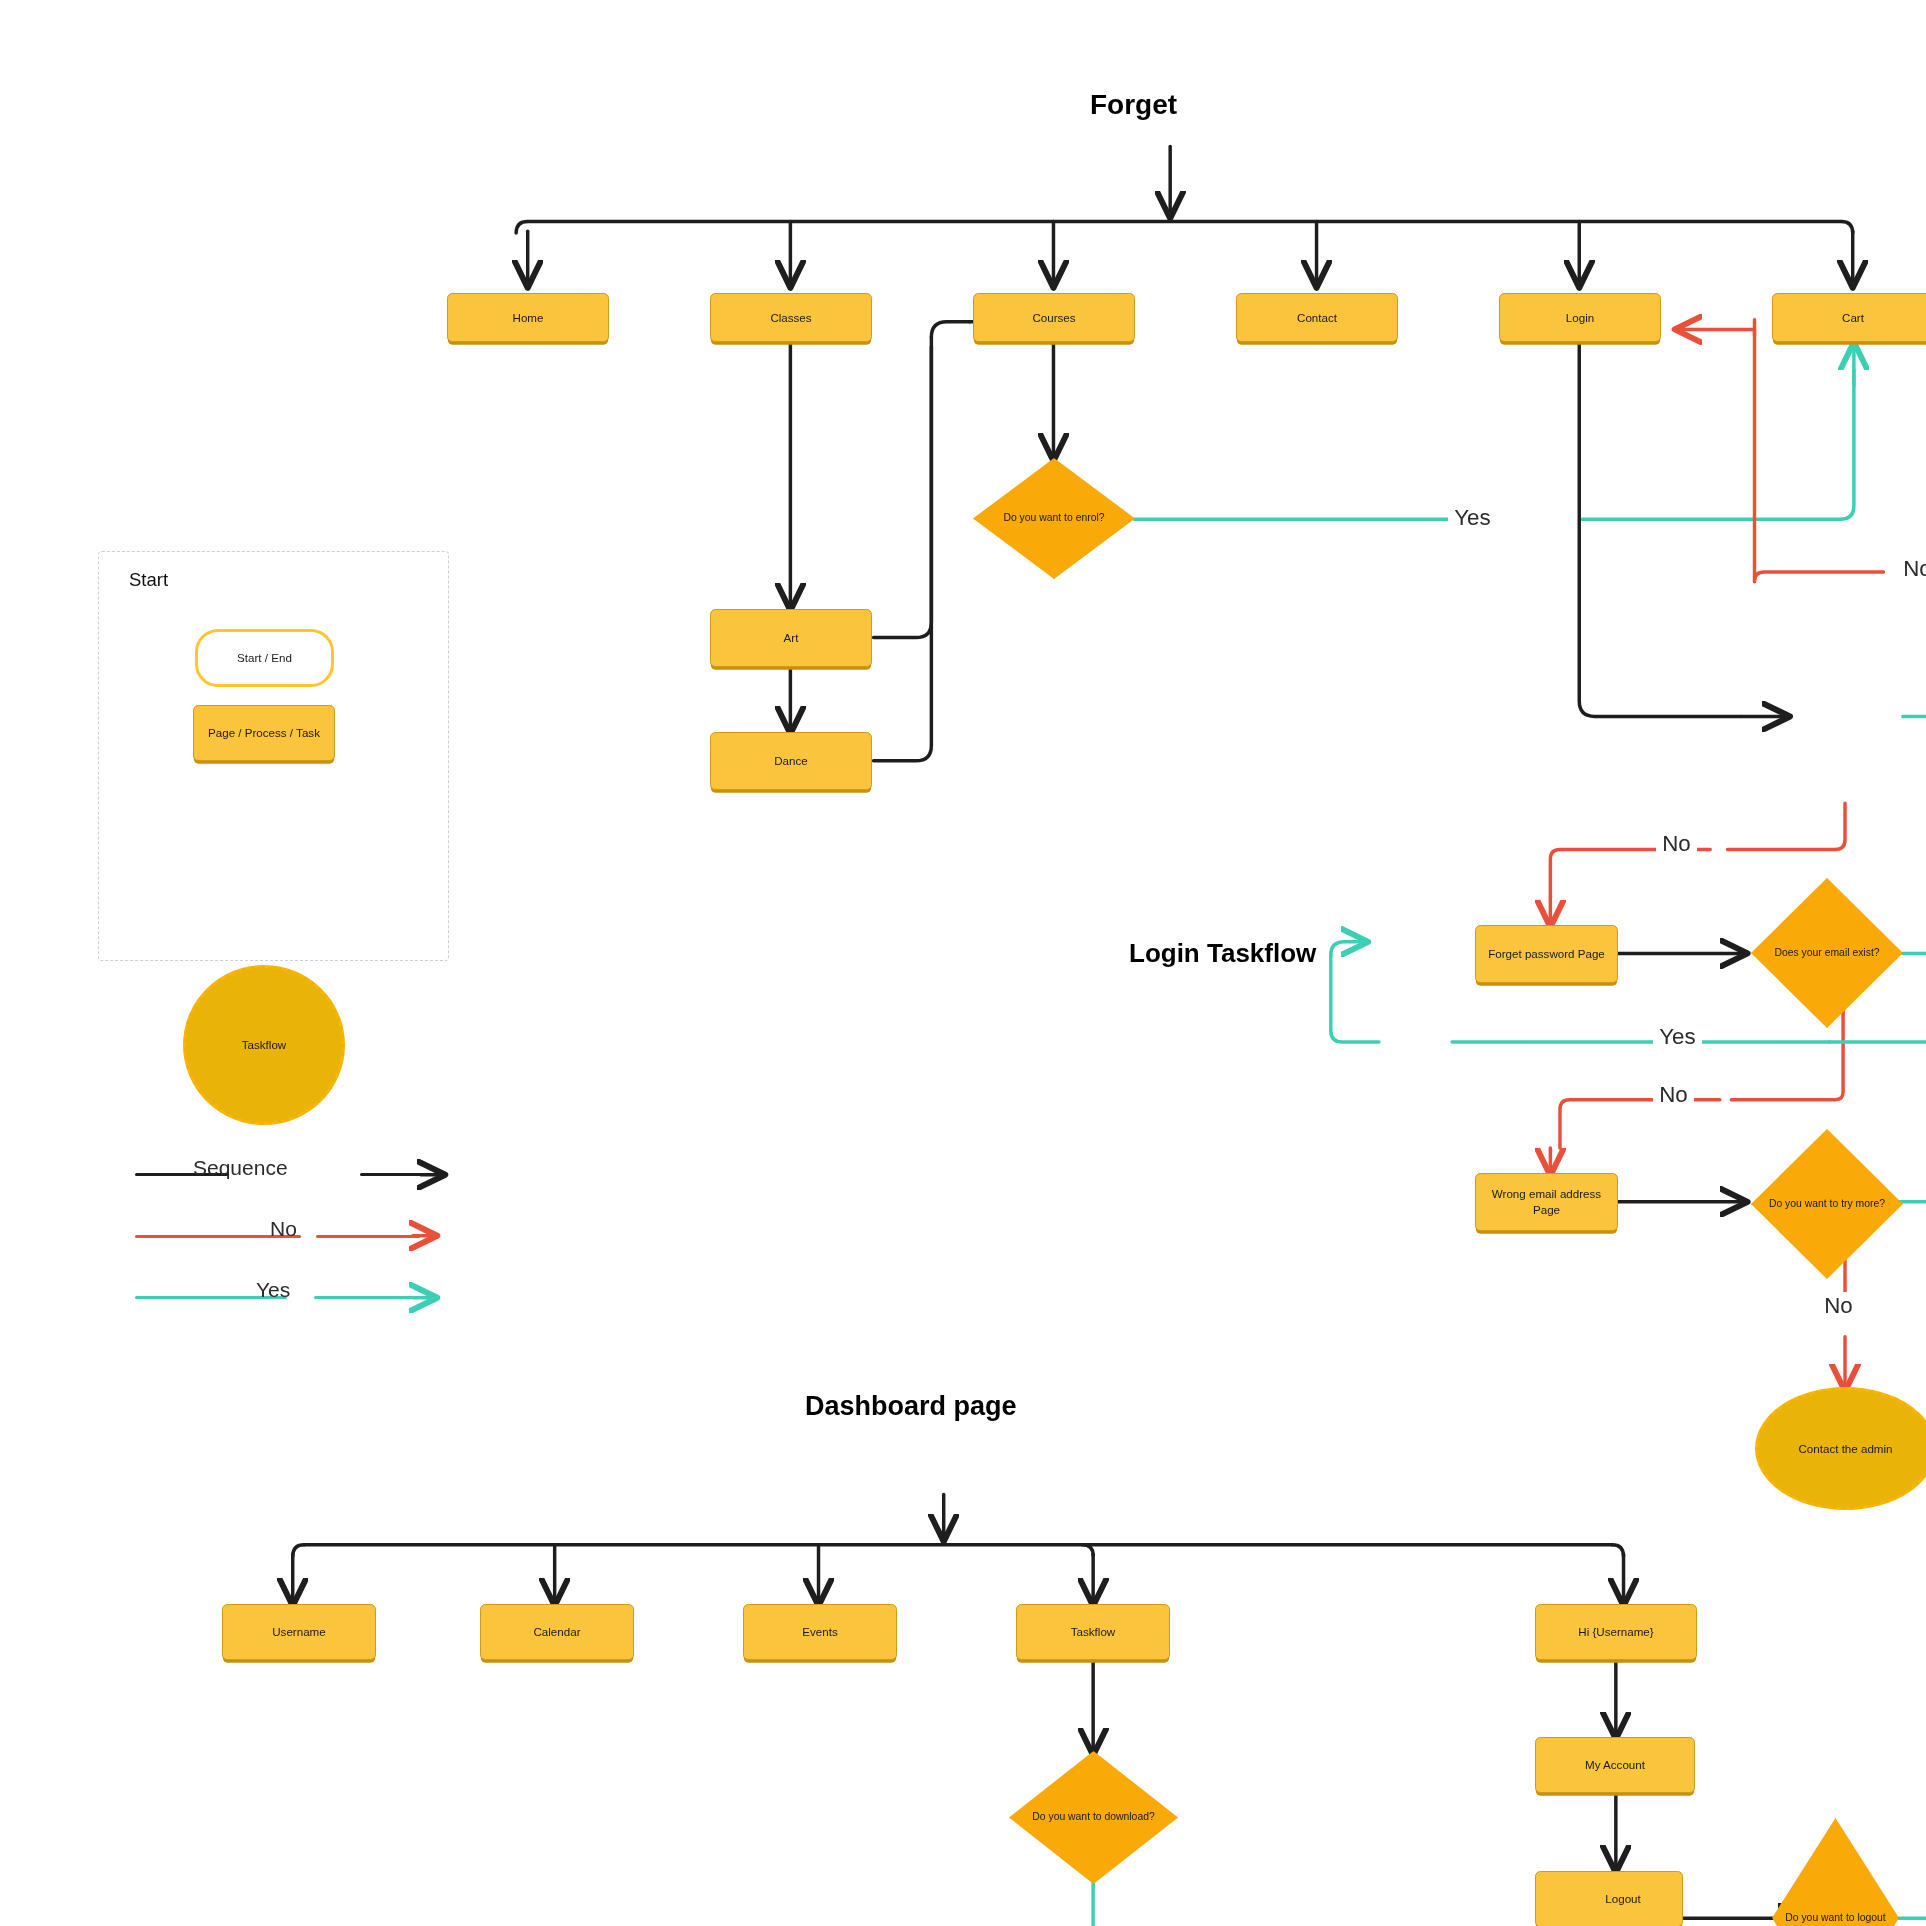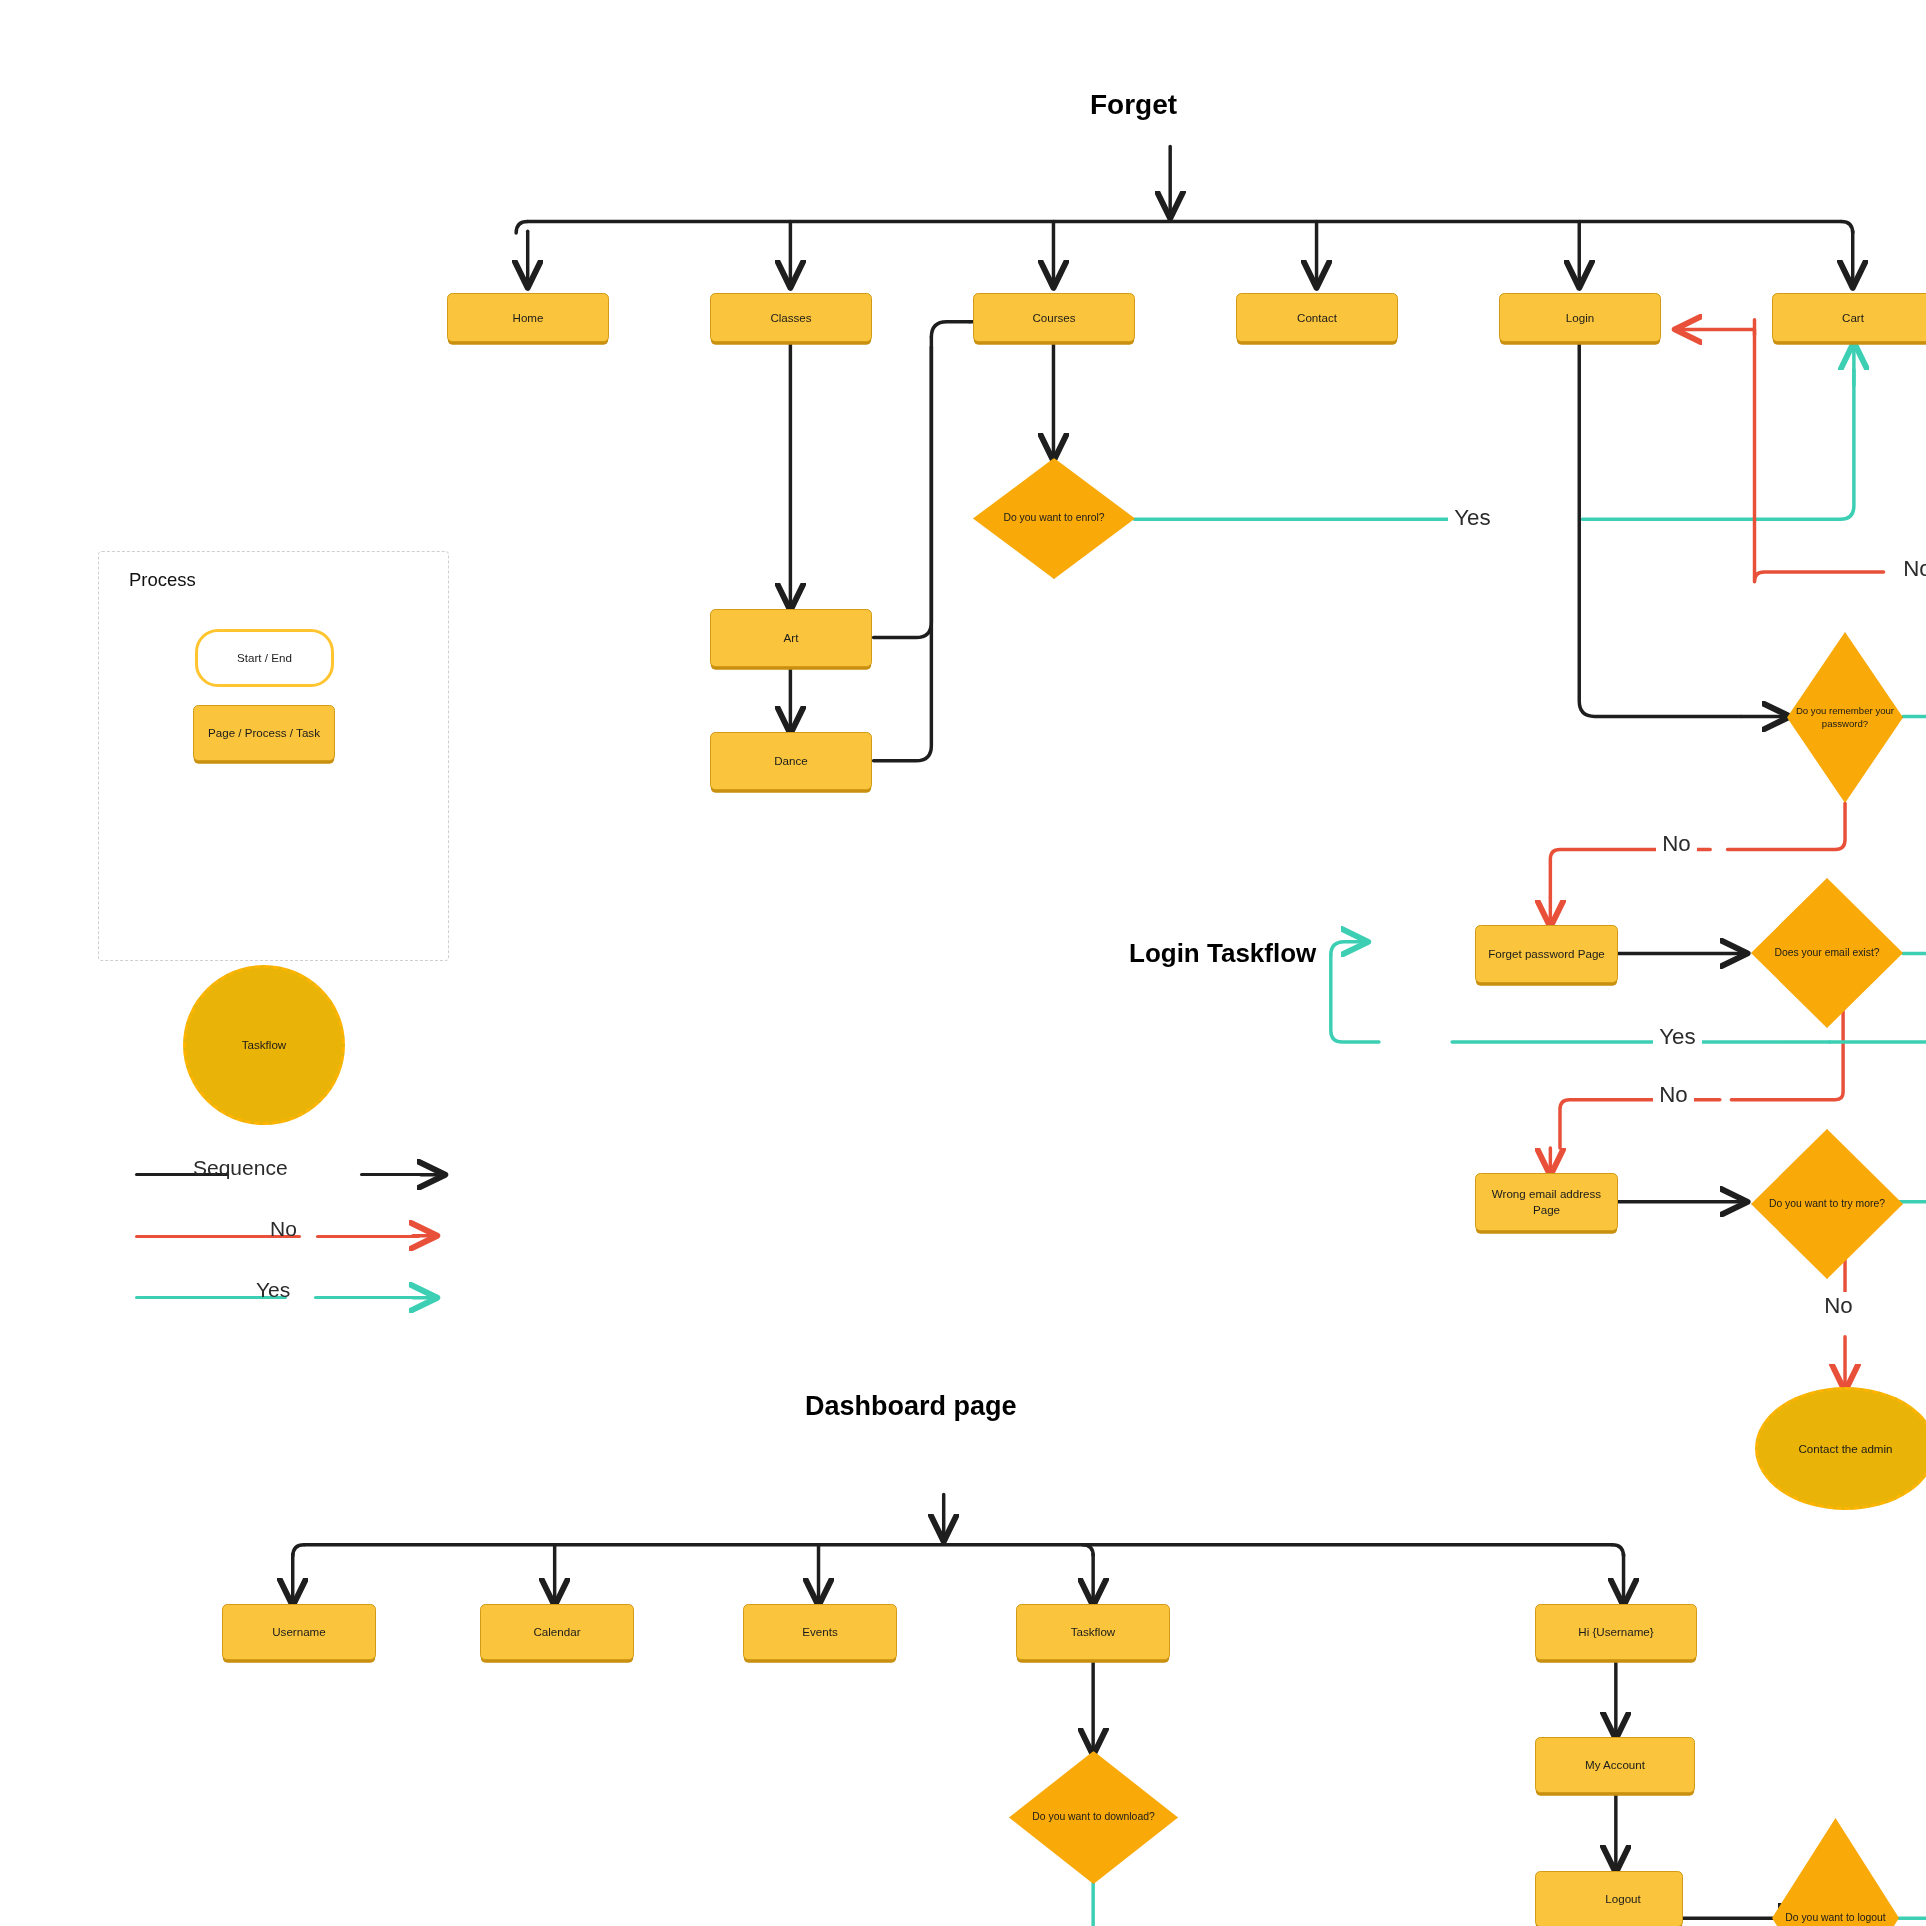--- a/index.html
+++ b/index.html
@@ -176,21 +176,21 @@
   </svg>
 
   <div class="section-title" style="left:1090px;top:89px;font-size:28px;">Forget</div>
 
   <div class="section-title" style="left:1129px;top:938px;font-size:26px;">Login Taskflow</div>
 
   <div class="section-title" style="left:805px;top:1391px;font-size:27px;">Dashboard page</div>
 
   <div id="legend" style="left:98px;top:551px;width:349px;height:408px;">
 
-    <div class="lgd-title" style="left:30px;top:17.3px;">Process</div>
+    <div class="lgd-title" style="left:30px;top:17.3px;">Start</div>
 
   </div>
 
   <div class="node term" style="left:195px;top:629px;width:139px;height:58px;">
     <span>Start / End</span>
   </div>
 
   <div class="node box" style="left:193px;top:705px;width:142px;height:56px;">
     <span>Page / Process / Task</span>
   </div>
@@ -247,24 +247,20 @@
     <span>Dance</span>
   </div>
 
   <div class="node dia" style="left:973px;top:458px;width:162px;height:121px;">
     <span class="dshape"></span>
     <span class="dtxt">Do you want to enrol?</span>
   </div>
 
   <div class="edge-label" style="left:1448px;top:504px;">Yes</div>
 
-  <div class="node dia" style="left:1787px;top:632px;width:116px;height:171px;">
-    <span class="dshape"></span>
-    <span class="dtxt" style="font-size:9.6px;">Do you remember your password?</span>
-  </div>
 
   <div class="node box" style="left:1475px;top:925px;width:143px;height:58px;">
     <span>Forget password Page</span>
   </div>
 
   <div class="node dia" style="left:1751px;top:878px;width:152px;height:150px;">
     <span class="dshape"></span>
     <span class="dtxt">Does your email exist?</span>
   </div>
 

